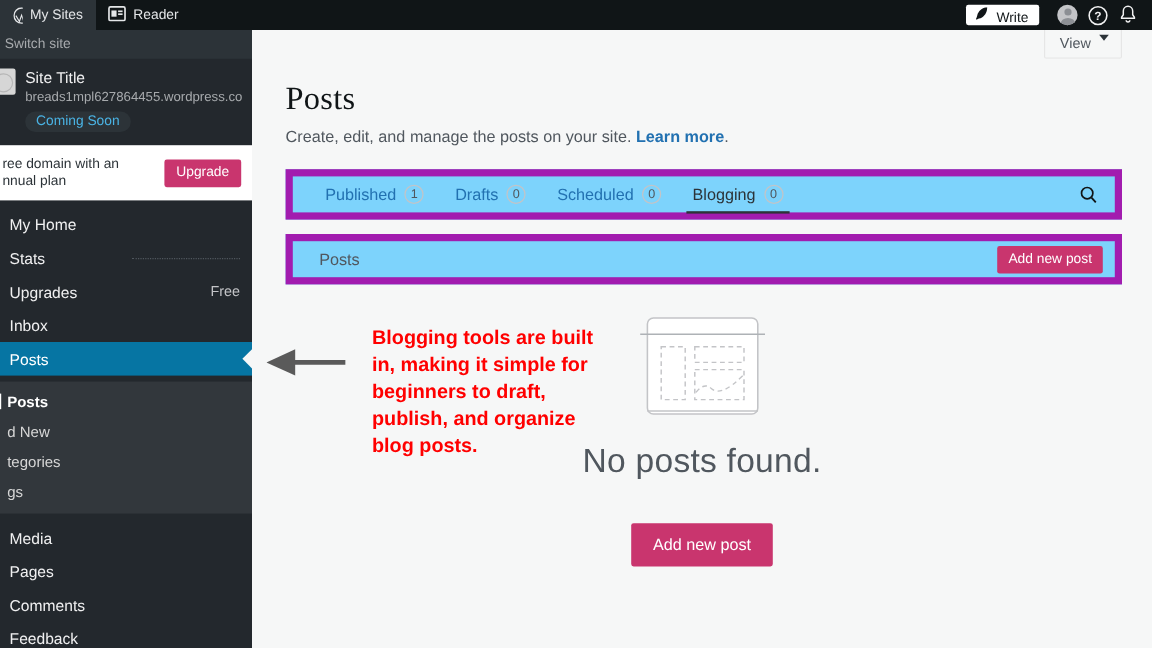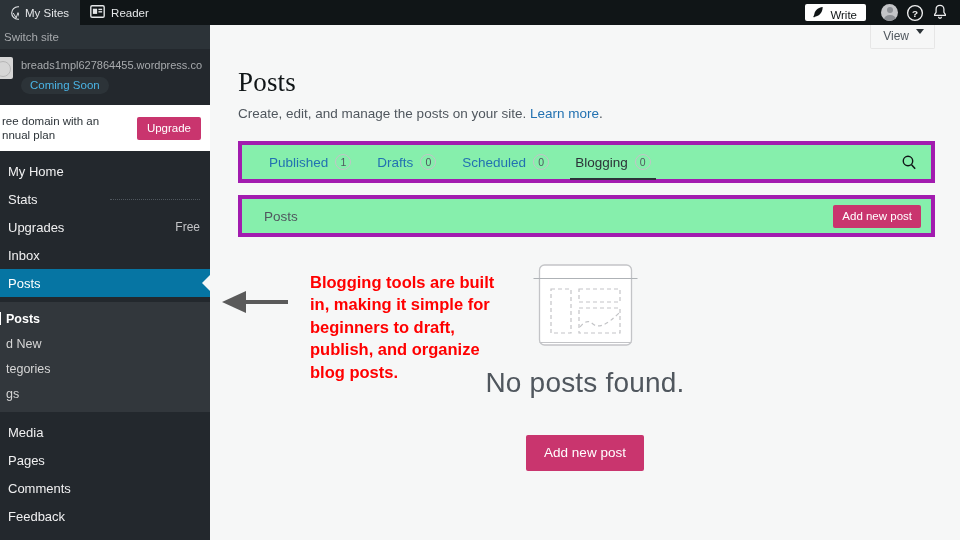--- a/index.html
+++ b/index.html
@@ -184,24 +184,24 @@
 
   .page-head { padding: 13px 0 0 28px; }
   .page-title {
     font-family: "Liberation Serif", serif;
     font-size: 27px; color: #101517; line-height: 32px;
     letter-spacing: .2px;
   }
   .page-sub {
     margin-top: 8px; font-size: 13.5px; color: #50575e;
   }
-  .page-sub a { color: #2271b1; text-decoration: none; }
+  .page-sub a { color: #2271b1; text-decoration: none; font-weight: bold; }
 
   .card {
-    background: #86efac; border: 4px solid #a21caf;
+    background: #7dd3fc; border: 6px solid #a21caf;
     margin: 0 25px 0 28px;
   }
   .tab-card { margin-top: 20px; height: 42px; display: flex; align-items: stretch; }
   .tabs { display: flex; align-items: stretch; padding-left: 14px; }
   .tab {
     display: flex; align-items: center; gap: 7px;
     padding: 0 13px; font-size: 13.5px;
     color: #2271b1; position: relative;
   }
   .tab.active { color: #2c3338; }
@@ -317,20 +317,21 @@
 
 <div id="sidebar">
 
   <div class="switch-site">
     <span>Switch site</span>
   </div>
 
   <div class="site-block">
     <span class="site-thumb"></span>
     <div class="site-meta">
+      <div class="site-title-txt">Site Title</div>
       <div class="site-url-txt">breads1mpl627864455.wordpress.co</div>
       <span class="coming-soon">Coming Soon</span>
     </div>
   </div>
 
   <div class="upgrade-banner">
     <div class="upgrade-text">
       <div>ree domain with an</div>
       <div>nnual plan</div>
     </div>

